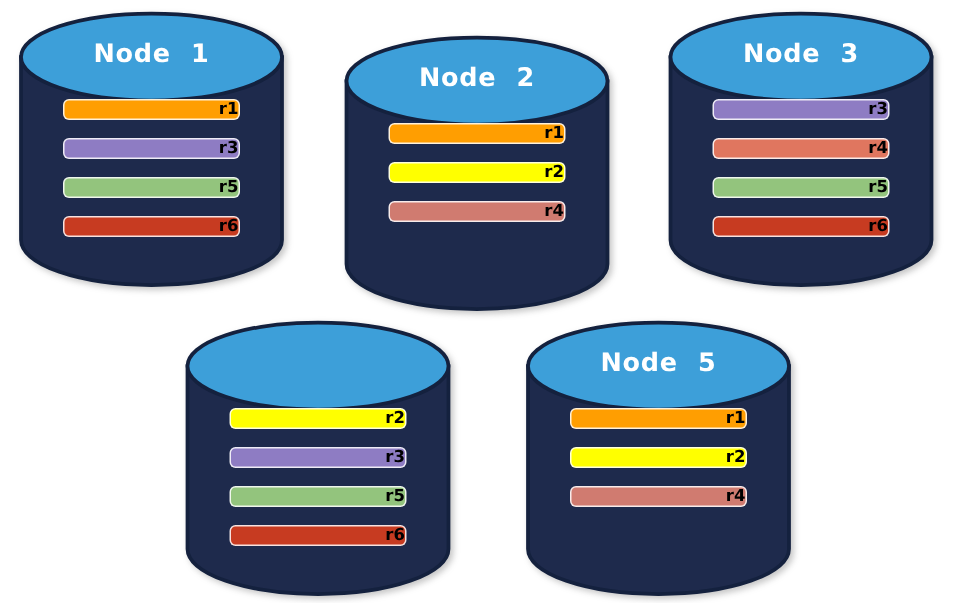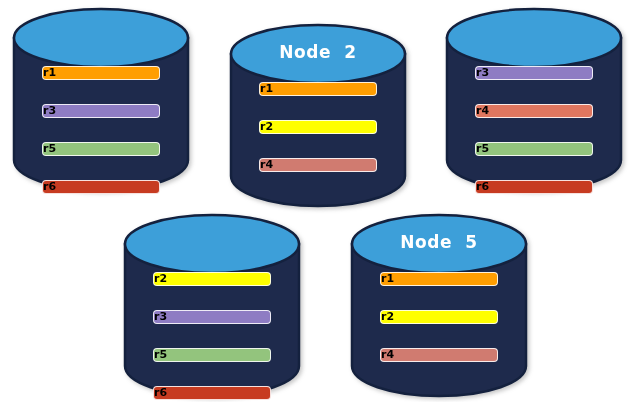--- a/index.html
+++ b/index.html
@@ -44,40 +44,41 @@
   .bars {
     position: absolute;
     left: 31px;
     top: 60px;
     width: 118px;
   }
   .bar {
     box-sizing: border-box;
     width: 118px;
     height: 14px;
-    margin-bottom: 24px;
+    margin-bottom: 12px;
     border: 1px solid rgba(255,255,255,0.85);
     border-radius: 4px;
     color: #000000;
     font-size: 11px;
     font-weight: bold;
     line-height: 12px;
-    text-align: left;
+    text-align: right;
   }
 </style>
 </head>
 <body>
 
 <div class="canvas">
 
   <div class="node n1">
     <svg class="cyl" width="180" height="186" viewBox="0 0 180 186">
       <path d="M3,32 L3,154 A87,30 0 0 0 177,154 L177,32 Z" stroke-width="2.5" fill="#1E2A4C" stroke="#14213E"></path>
       <ellipse cx="90" cy="32" rx="87" ry="29" stroke-width="2.5" fill="#3D9FD9" stroke="#14213E"></ellipse>
     </svg>
+    <div class="node-title">Node 1</div>
     <div class="bars">
       <div class="bar" style="background-color: rgb(255, 158, 1);">r1</div>
       <div class="bar" style="background-color: rgb(142, 124, 195);">r3</div>
       <div class="bar" style="background-color: rgb(147, 196, 125);">r5</div>
       <div class="bar" style="background-color: rgb(199, 59, 33);">r6</div>
     </div>
   </div>
 
   <div class="node n2">
     <svg class="cyl" width="180" height="186" viewBox="0 0 180 186">
@@ -90,20 +91,21 @@
       <div class="bar" style="background-color: rgb(255, 255, 0);">r2</div>
       <div class="bar" style="background-color: rgb(208, 123, 112);">r4</div>
     </div>
   </div>
 
   <div class="node n3">
     <svg class="cyl" width="180" height="186" viewBox="0 0 180 186">
       <path d="M3,32 L3,154 A87,30 0 0 0 177,154 L177,32 Z" stroke-width="2.5" fill="#1E2A4C" stroke="#14213E"></path>
       <ellipse cx="90" cy="32" rx="87" ry="29" stroke-width="2.5" fill="#3D9FD9" stroke="#14213E"></ellipse>
     </svg>
+    <div class="node-title">Node 3</div>
     <div class="bars">
       <div class="bar" style="background-color: rgb(142, 124, 195);">r3</div>
       <div class="bar" style="background-color: rgb(224, 118, 95);">r4</div>
       <div class="bar" style="background-color: rgb(147, 196, 125);">r5</div>
       <div class="bar" style="background-color: rgb(199, 59, 33);">r6</div>
     </div>
   </div>
 
   <div class="node n4">
     <svg class="cyl" width="180" height="186" viewBox="0 0 180 186">

